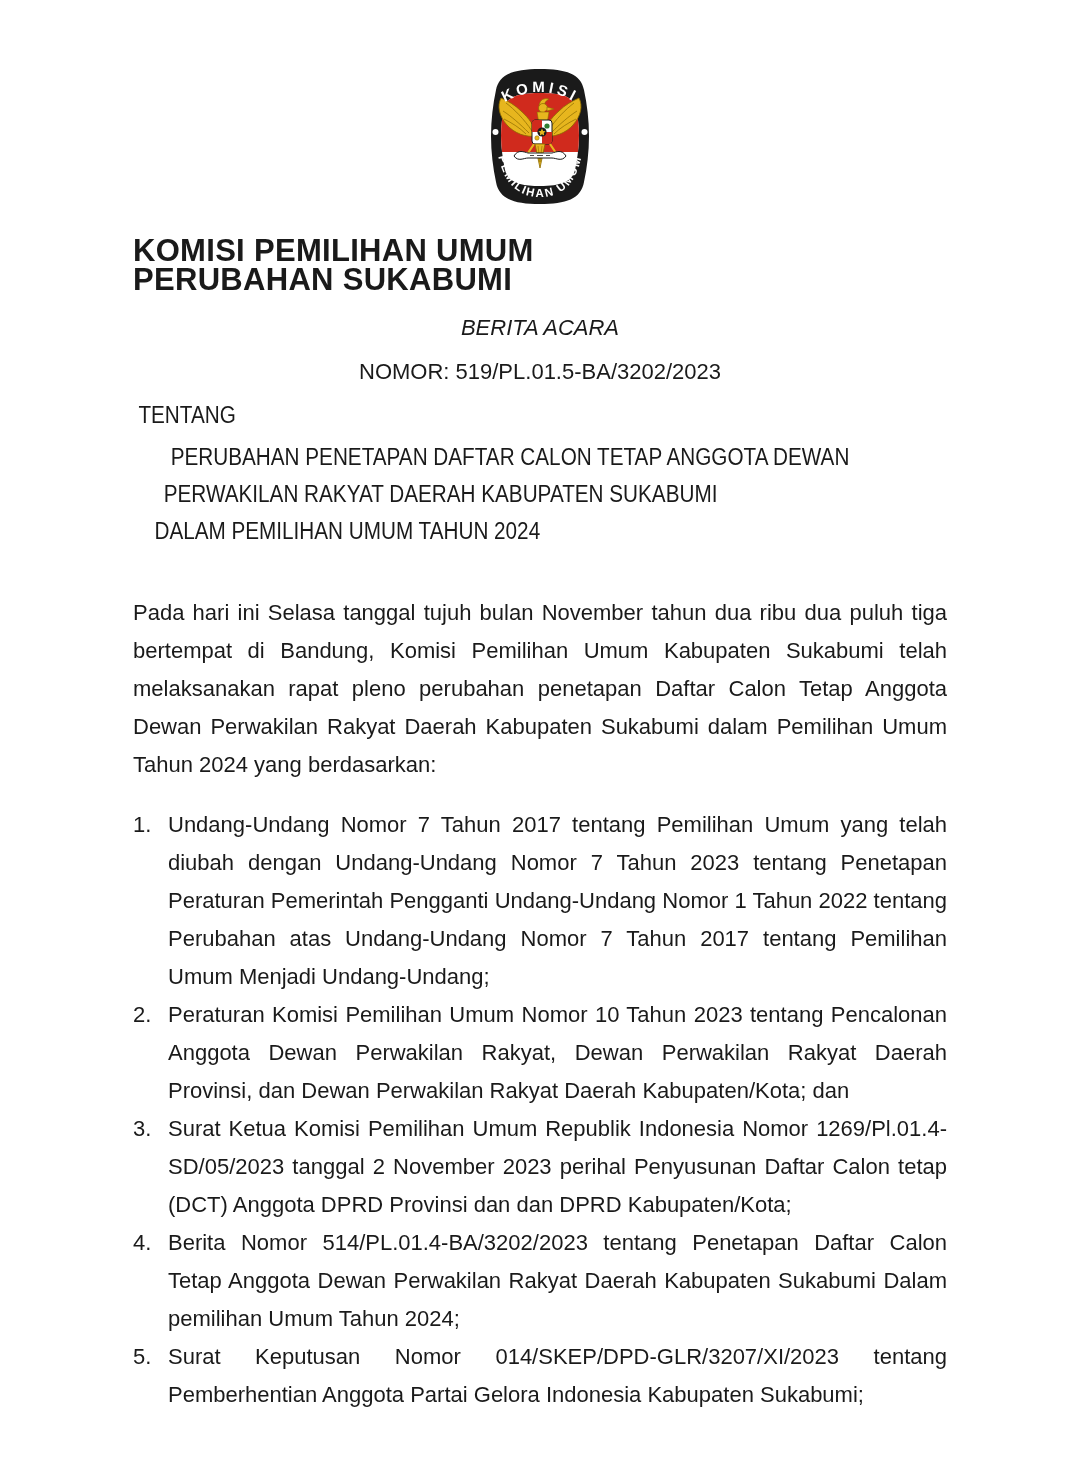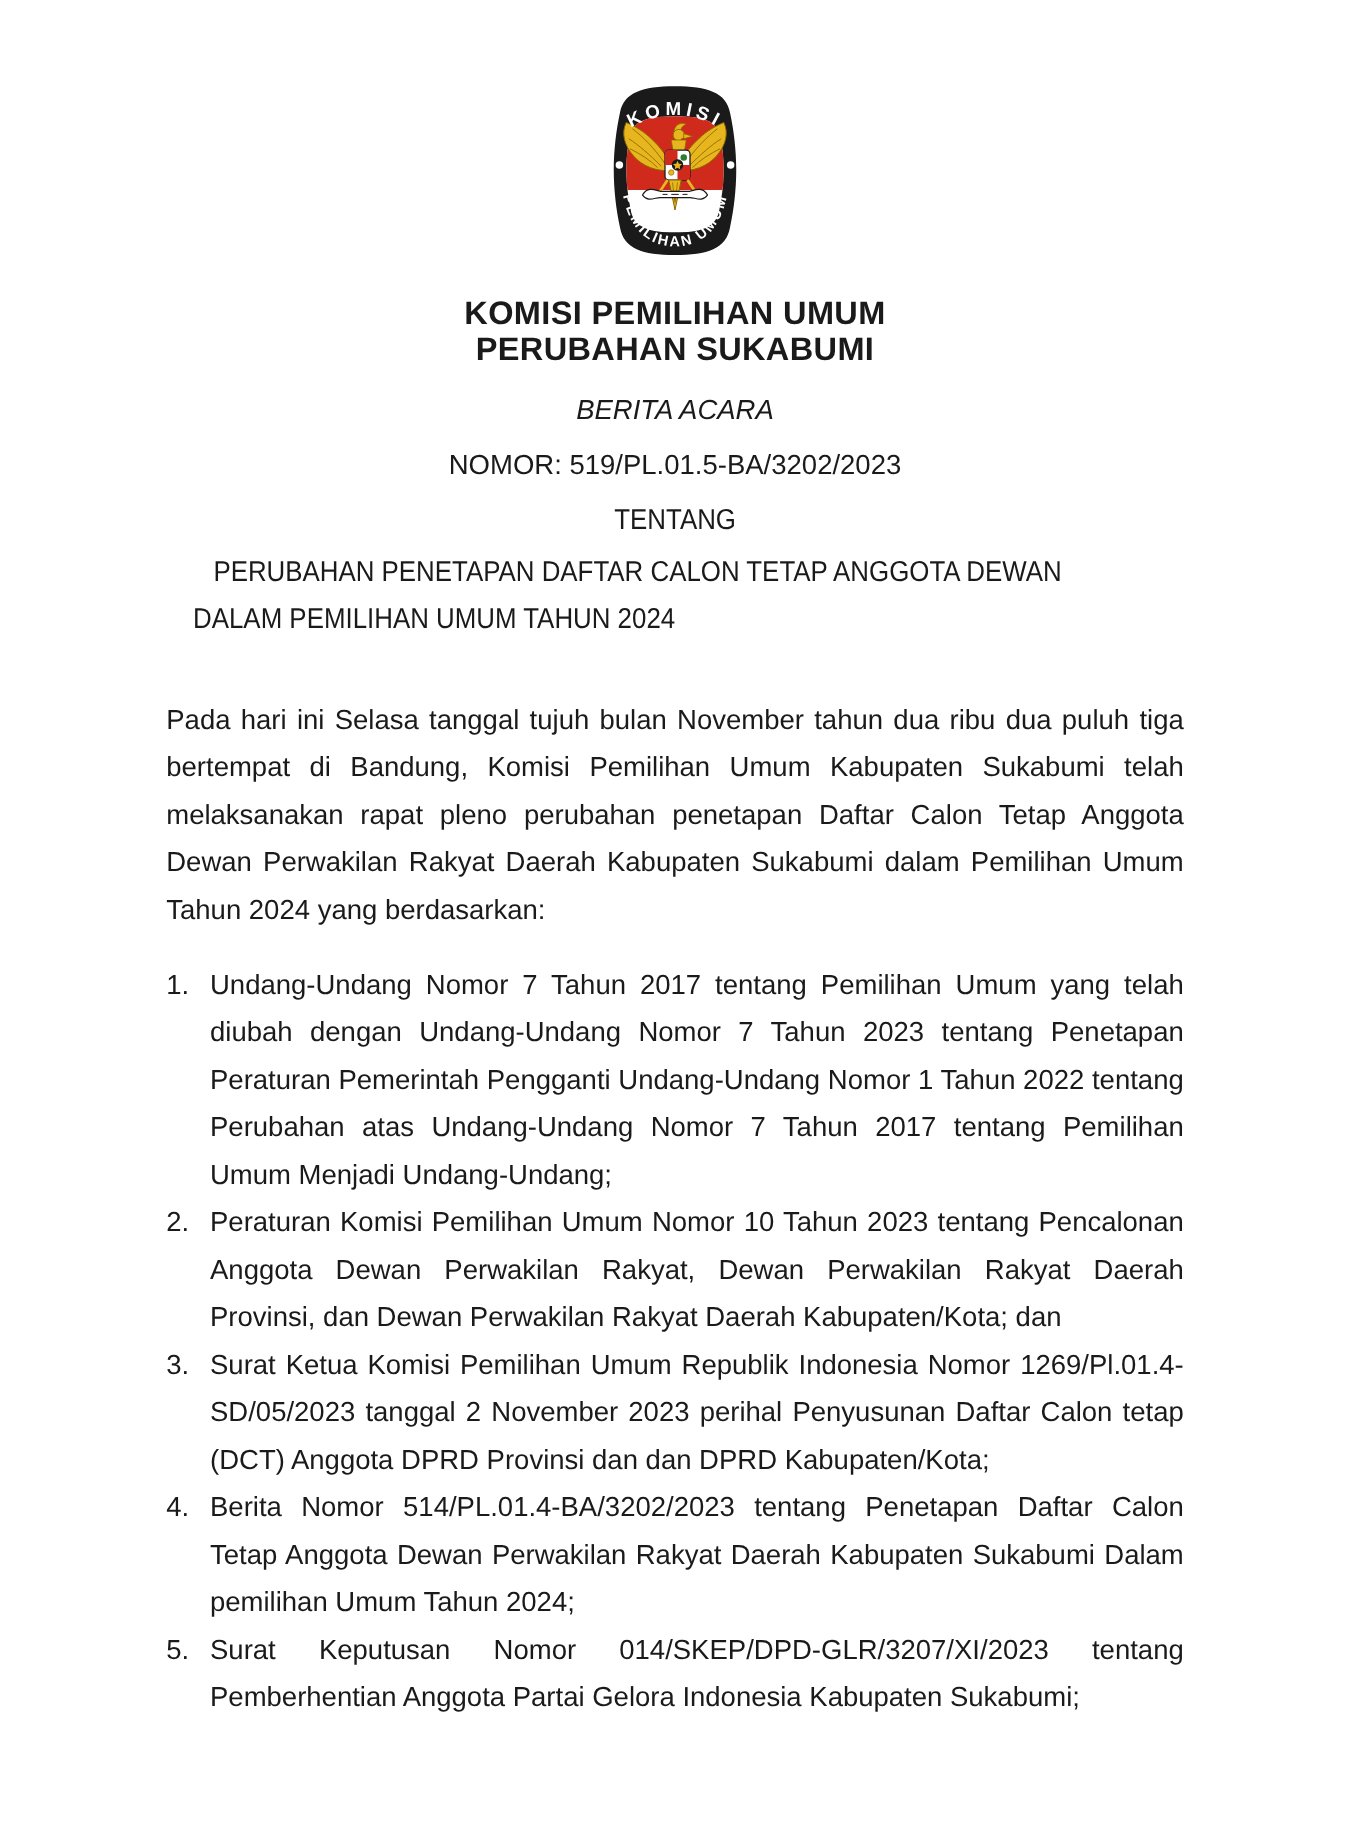--- a/index.html
+++ b/index.html
@@ -16,42 +16,41 @@
   .content { padding: 0 133px; }
 
   .logo-wrap {
     width: 112px;
     margin: 68px auto 0 auto;
   }
   .logo-wrap svg { display: block; }
 
   .org-name {
     margin-top: 31px;
-    text-align: center;
+    text-align: left;
     font-weight: bold;
-    font-size: 26px;
+    font-size: 31px;
     line-height: 29px;
     letter-spacing: 0.3px;
   }
   .doc-type {
     margin-top: 22px;
     text-align: center;
     font-size: 22px;
     line-height: 24px;
     font-style: italic;
   }
   .doc-number {
     margin-top: 20px;
     text-align: center;
     font-size: 22px;
     line-height: 24px;
   }
   .about-label {
     margin-top: 19px;
-    text-align: center;
     font-size: 23px;
     line-height: 25px;
   }
   .doc-title {
     margin-top: 11px;
     text-align: left;
     font-size: 23px;
     line-height: 37px;
   }
   .condensed {
@@ -172,20 +171,21 @@
     </div>
 
     <div class="doc-type">BERITA ACARA</div>
     <div class="doc-number">NOMOR: 519/PL.01.5-BA/3202/2023</div>
 
     <div class="about-label">
       <span class="condensed">TENTANG</span>
     </div>
     <div class="doc-title">
       <div><span class="condensed">PERUBAHAN PENETAPAN DAFTAR CALON TETAP ANGGOTA DEWAN</span></div>
+      <div><span class="condensed">PERWAKILAN RAKYAT DAERAH KABUPATEN SUKABUMI</span></div>
       <div><span class="condensed">DALAM PEMILIHAN UMUM TAHUN 2024</span></div>
     </div>
 
     <p class="opening">Pada hari ini Selasa tanggal tujuh bulan November tahun dua ribu dua puluh tiga bertempat di Bandung, Komisi Pemilihan Umum Kabupaten Sukabumi telah melaksanakan rapat pleno perubahan penetapan Daftar Calon Tetap Anggota Dewan Perwakilan Rakyat Daerah Kabupaten Sukabumi dalam Pemilihan Umum Tahun 2024 yang berdasarkan:</p>
 
     <ol class="legal-list">
       <li class="legal-item">
         <span class="li-num">1.</span>
         <div class="li-text">Undang-Undang Nomor 7 Tahun 2017 tentang Pemilihan Umum yang telah diubah dengan Undang-Undang Nomor 7 Tahun 2023 tentang Penetapan Peraturan Pemerintah Pengganti Undang-Undang Nomor 1 Tahun 2022 tentang Perubahan atas Undang-Undang Nomor 7 Tahun 2017 tentang Pemilihan Umum Menjadi Undang-Undang;</div>
       </li>

